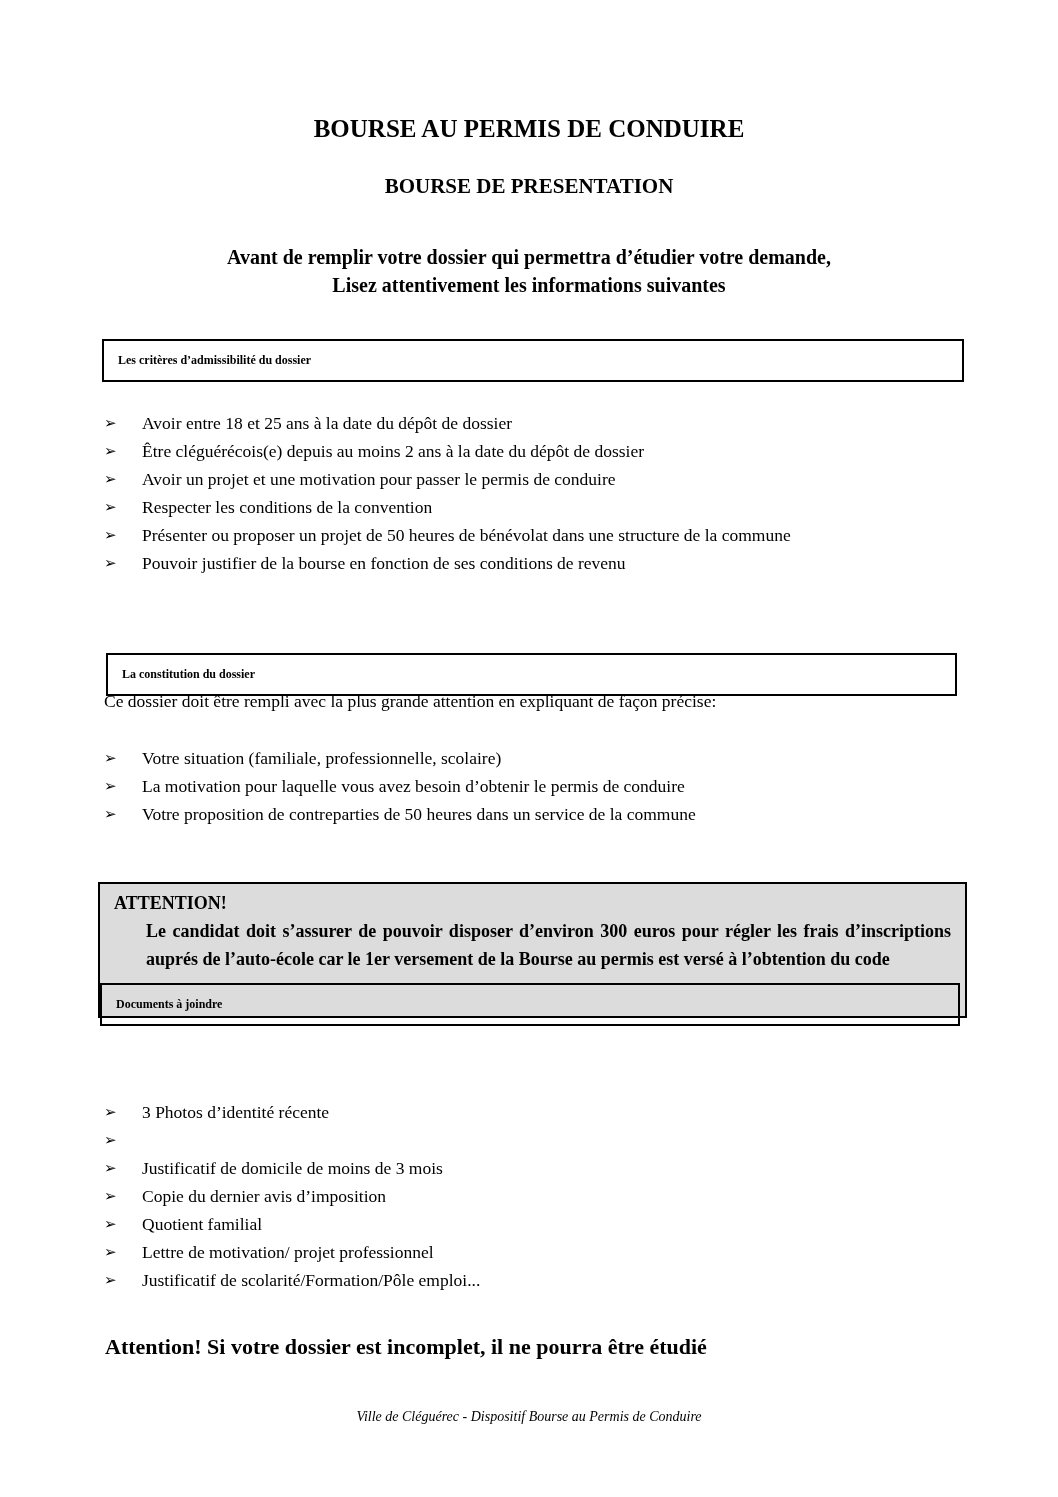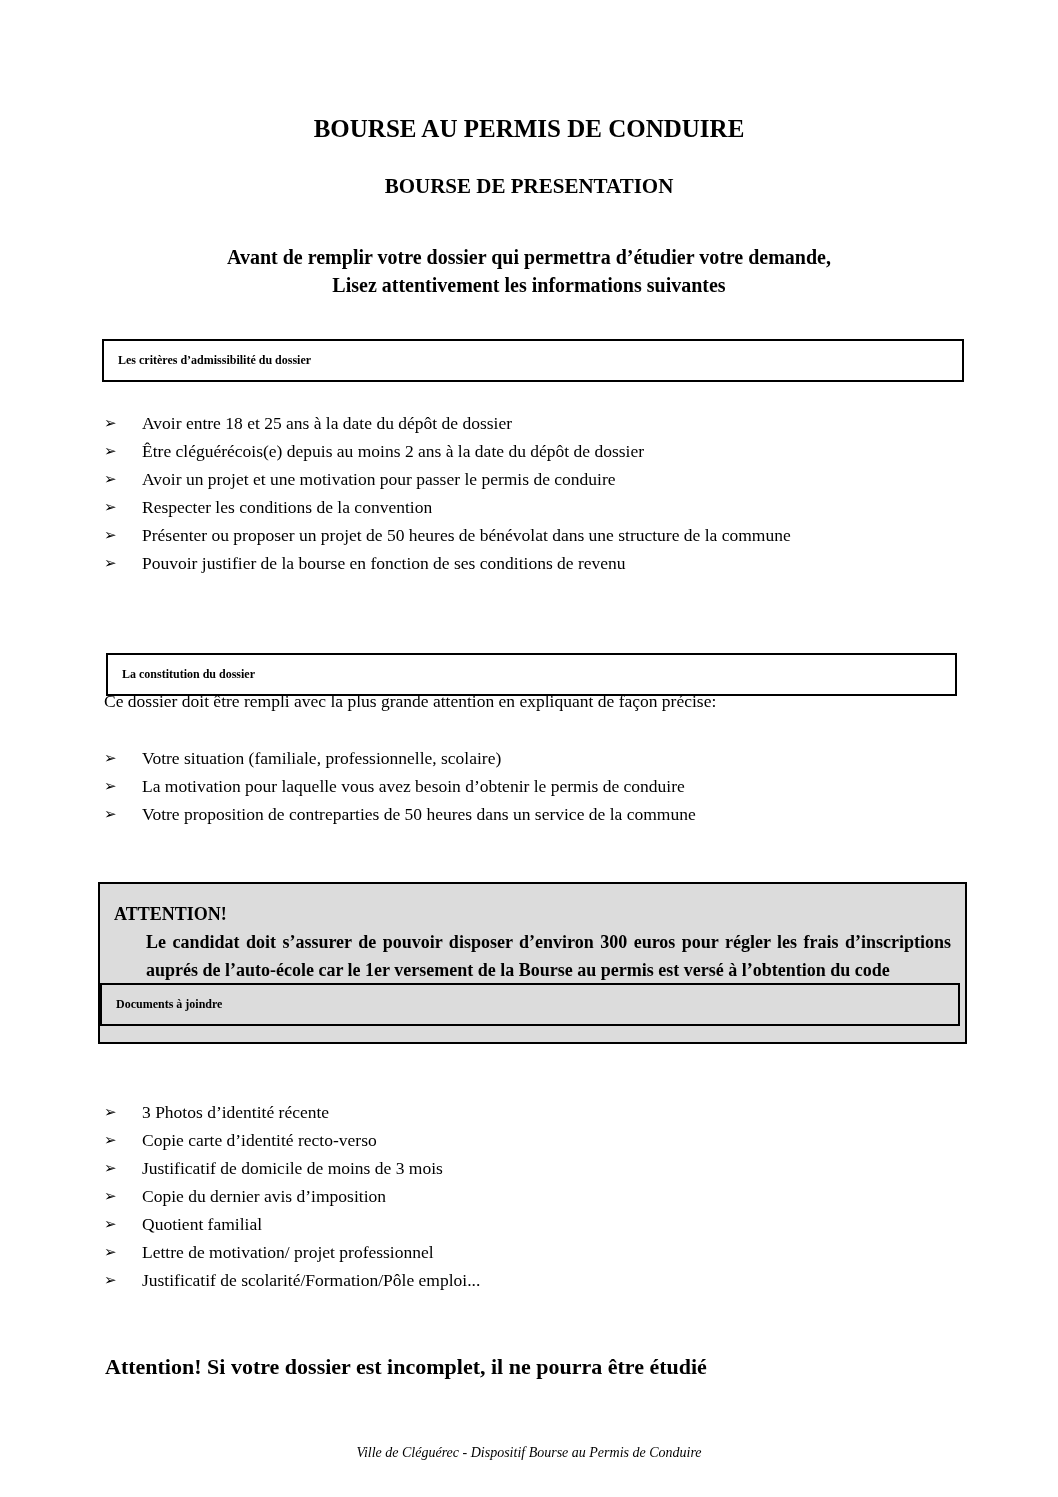--- a/index.html
+++ b/index.html
@@ -28,32 +28,32 @@
     }
     .bullets { left: 104px; margin: 0; padding: 0; list-style: none; }
     .bullets li {
       height: 28px; line-height: 28px; font-size: 17.5px; display: flex; align-items: center;
     }
     .bullets .arrow {
       width: 38px; flex: 0 0 38px; font-size: 15px; line-height: 28px;
     }
     .para { font-size: 17.5px; }
     .attention-box {
-      left: 98px; top: 882px; width: 869px; height: 162px;
+      left: 98px; top: 882px; width: 869px; height: 136px;
       background: #dcdcdc; border: 2px solid #000; box-sizing: border-box;
-      padding: 16px 14px 0 14px; font-size: 18px; font-weight: bold; line-height: 28px;
+      padding: 5px 14px 0 14px; font-size: 18px; font-weight: bold; line-height: 28px;
     }
     .attention-box .head { display: block; }
     .attention-box .body { display: block; text-align: justify; text-align-last: left; margin-left: 32px; }
     .final {
-      left: 105px; top: 1334px; font-size: 22px; font-weight: bold; margin-top: 20px;
+      left: 105px; top: 1334px; font-size: 22px; font-weight: bold;
     }
     .footer {
       left: 0; width: 1058px; top: 1409px; text-align: center;
-      font-size: 14px; font-style: italic; margin-top: 36px;
+      font-size: 14px; font-style: italic;
     }
   </style>
 </head>
 <body>
 
 <div class="abs title">BOURSE AU PERMIS DE CONDUIRE</div>
 <div class="abs subtitle">BOURSE DE PRESENTATION</div>
 <div class="abs intro">
   <div>Avant de remplir votre dossier qui permettra d’étudier votre demande,</div>
   <div>Lisez attentivement les informations suivantes</div>
@@ -110,21 +110,20 @@
 </div>
 
 <div class="abs section-box" style="left:100px; top:983px; width:860px; height:43px;">Documents à joindre</div>
 <ul class="abs bullets" style="top:1098px;">
   <li>
       <span class="arrow">➢</span>
       <span>3 Photos d’identité récente</span>
     </li>
   <li>
       <span class="arrow">➢</span>
-      <span>Copie carte d’identité recto-verso</span>
     </li>
   <li>
       <span class="arrow">➢</span>
       <span>Justificatif de domicile de moins de 3 mois</span>
     </li>
   <li>
       <span class="arrow">➢</span>
       <span>Copie du dernier avis d’imposition</span>
     </li>
   <li>

